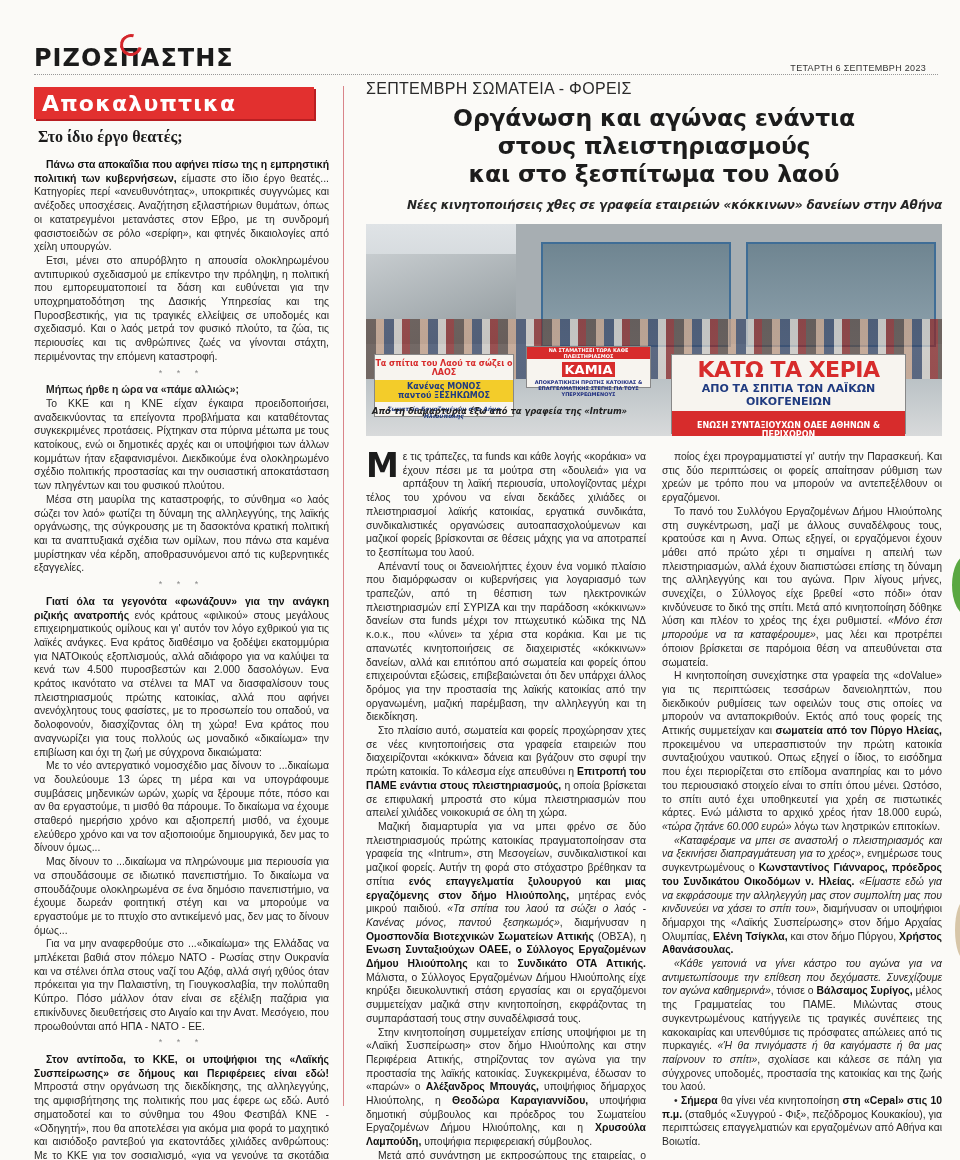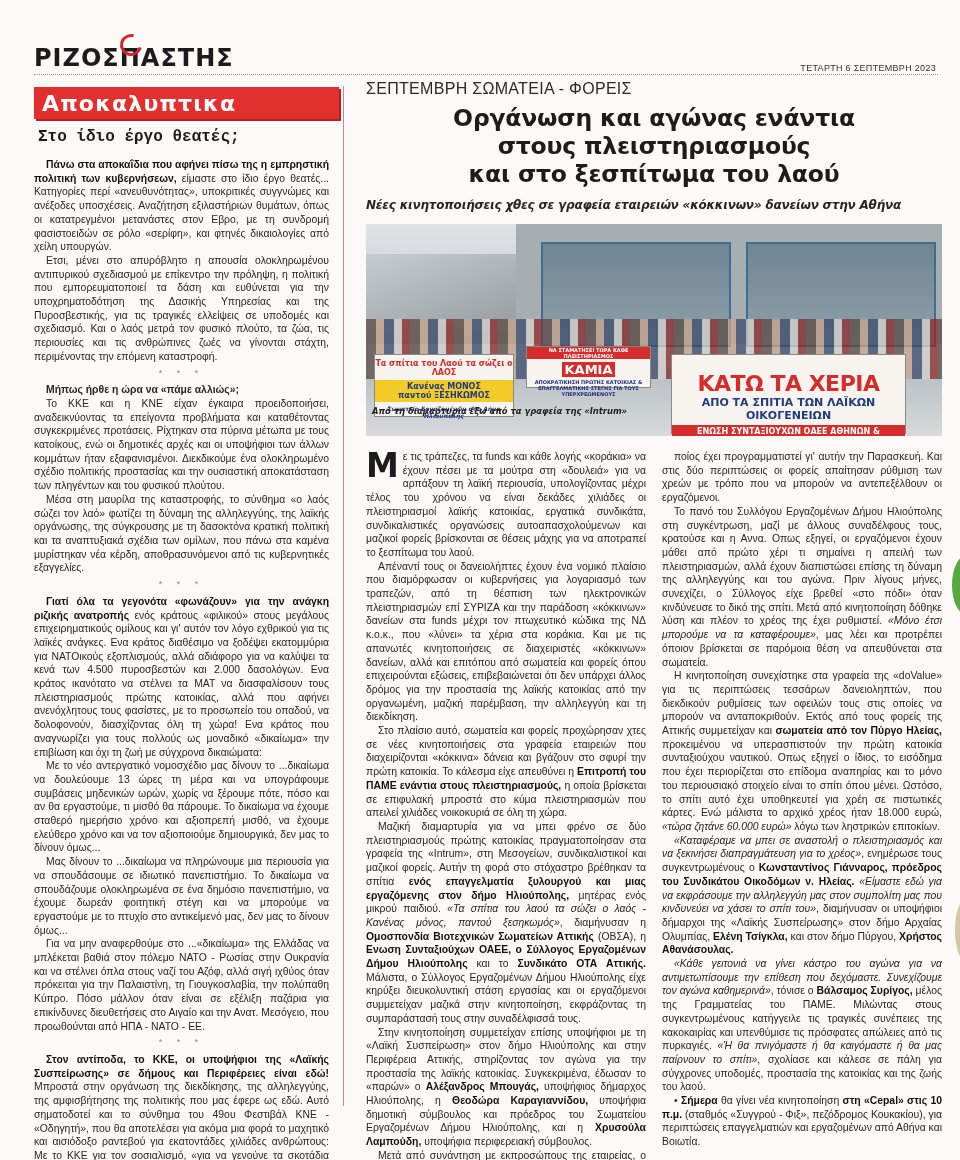--- a/index.html
+++ b/index.html
@@ -1,56 +1,56 @@
 <!DOCTYPE html>
 <html><head>
 <meta charset="utf-8">
 <style>
   * { box-sizing: border-box; margin: 0; padding: 0; }
   html, body { width: 960px; height: 1160px; background: #fbfaf7; overflow: hidden; }
   body { position: relative; font-family: "Liberation Sans", sans-serif; color: #1d1d1d; }
 
   .masthead { position: absolute; left: 34px; top: 44px; font-family: "DejaVu Sans", sans-serif; font-weight: bold; font-size: 24px; letter-spacing: 1px; color: #1b1b1b; }
   .masthead-logo { position: absolute; left: 120px; top: 34px; width: 22px; height: 22px; border: 3px solid #d4262b; border-radius: 50%; border-right-color: transparent; transform: rotate(-30deg); }
-  .date { position: absolute; right: 24px; top: 63px; font-family: "Liberation Sans", sans-serif; font-size: 9px; color: #333; letter-spacing: .3px; }
+  .date { position: absolute; right: 34px; top: 63px; font-family: "Liberation Sans", sans-serif; font-size: 9px; color: #333; letter-spacing: .3px; }
   .top-rule { position: absolute; left: 34px; right: 22px; top: 74px; border-top: 1px dotted #999; }
 
   
   .left-col { position: absolute; left: 34px; top: 87px; width: 295px; }
-  .section-banner { background: #e2302f; color: #fff; height: 32px; width: 305px; padding-left: 8px; font-family: "DejaVu Sans", sans-serif; font-weight: bold; font-size: 22px; line-height: 33px; letter-spacing: 1.2px; box-shadow: 2px 2px 0 #b91f22; }
-  .col-subtitle { font-family: Liberation Mono, monospace; font-weight: bold; font-size: 16px; margin: 9px 0 12px 4px; color: #1b1b1b; }
+  .section-banner { background: #e2302f; color: #fff; height: 32px; width: 280px; padding-left: 8px; font-family: "DejaVu Sans", sans-serif; font-weight: bold; font-size: 22px; line-height: 33px; letter-spacing: 1.2px; box-shadow: 2px 2px 0 #b91f22; }
+  .col-subtitle { font-family: Liberation Serif, serif; font-weight: bold; font-size: 16px; margin: 9px 0 12px 4px; color: #1b1b1b; }
   .body-text { font-size: 10.4px; line-height: 13.7px; text-align: justify; color: #262626; hyphens: auto; }
   .body-text p { text-indent: 12px; }
   .body-text b { font-weight: bold; color: #111; }
   .stars { text-align: center; font-size: 9px; color: #888; letter-spacing: 6px; margin: 3px 0; }
   .lead-heading { font-weight: bold; text-indent: 12px; }
 
   .divider-red { position: absolute; left: 343px; top: 86px; width: 1px; height: 1020px; background: #d9848a; }
 
   
   .article { position: absolute; left: 366px; top: 80px; width: 576px; }
   .kicker { font-family: "Liberation Sans", sans-serif; font-size: 16px; color: #2a2a2a; letter-spacing: .3px; }
   .headline { font-family: "DejaVu Sans", sans-serif; font-weight: bold; font-size: 23.5px; line-height: 28px; text-align: center; color: #1c1c1c; margin-top: 6px; letter-spacing: -.2px; }
-  .subhead { font-family: "DejaVu Sans", sans-serif; font-style: italic; font-weight: bold; font-size: 12px; text-align: left; color: #262626; margin-top: 10px; letter-spacing: -.2px; }
+  .subhead { font-family: "DejaVu Sans", sans-serif; font-style: italic; font-weight: bold; font-size: 12px; text-align: right; color: #262626; margin-top: 10px; letter-spacing: -.2px; }
 
   .photo { position: relative; margin-top: 12px; width: 576px; height: 212px; overflow: hidden; background: linear-gradient(180deg, #dfe3e6 0%, #c9cfd3 40%, #b7bfc3 70%, #d8dadb 100%); }
   .photo .building { position: absolute; left: 150px; top: 0; width: 426px; height: 120px; background: #a7aeb2; }
   .photo .glass { position: absolute; top: 18px; height: 105px; background: linear-gradient(180deg,#6f8591,#8ea2ad); border: 2px solid #3f6d96; }
   .photo .stairs { position: absolute; left: 0; top: 30px; width: 150px; height: 90px; background: linear-gradient(160deg,#c7cccf,#8f989c); }
   .photo .crowd { position: absolute; left: 0; top: 95px; width: 576px; height: 60px; background: repeating-linear-gradient(90deg,#5a4a44 0 10px,#c9a48c 10px 18px,#3b4a6a 18px 28px,#d6d1cb 28px 36px,#8c2a2a 36px 44px); opacity: .75; }
   .banner { position: absolute; background: #f7f4ef; border: 1px solid #888; text-align: center; font-family: "DejaVu Sans", sans-serif; font-weight: bold; }
   .banner-1 { left: 8px; top: 130px; width: 140px; height: 63px; font-size: 8px; color: #203b80; padding-top: 4px; }
   .banner-1 .y { background: #f3cc2a; margin: 3px 0; padding: 2px 16px; }
   .banner-1 .r { color: #d72c2c; }
   .banner-2 { left: 160px; top: 122px; width: 125px; height: 42px; font-size: 7px; color: #1f2f80; }
   .banner-2 .kamia { display:inline-block; background:#d72c2c; color:#fff; font-size: 13px; padding: 0 3px; margin-top:3px;}
   .banner-3 { left: 305px; top: 130px; width: 235px; height: 80px; color: #d72c2c; }
-  .banner-3 .big { font-size: 22px; letter-spacing: -.5px; margin-top: 16px; }
+  .banner-3 .big { font-size: 22px; letter-spacing: -.5px; margin-top: 2px; }
   .banner-3 .mid { font-size: 11px; color: #203b80; }
-  .banner-3 .low { font-size: 8px; background: #d72c2c; color: #fff; margin-top: 3px; padding: 2px 0; }
+  .banner-3 .low { font-size: 8px; background: #d72c2c; color: #fff; margin-top: 3px; padding: 10px 0; }
   .caption { position: absolute; left: 6px; bottom: 20px; font-family: "DejaVu Sans", sans-serif; font-style: italic; font-weight: bold; font-size: 8.4px; color: #222; }
 
   .cols { display: flex; gap: 16px; margin-top: 14px; }
   .cols .col { width: 280px; }
   .drop { float: left; font-family: "DejaVu Sans", sans-serif; font-weight: bold; font-size: 33px; line-height: 28px; margin: 2px 4px 0 0; color: #1c1c1c; }
   .body-text p.first { text-indent: 0; }
 
   .green-blob { position: absolute; left: 952px; top: 555px; width: 30px; height: 60px; border-radius: 50%; background: #59a741; }
   .tan-blob { position: absolute; left: 955px; top: 900px; width: 20px; height: 60px; border-radius: 50%; background: #d7c6a8; }
 </style>

